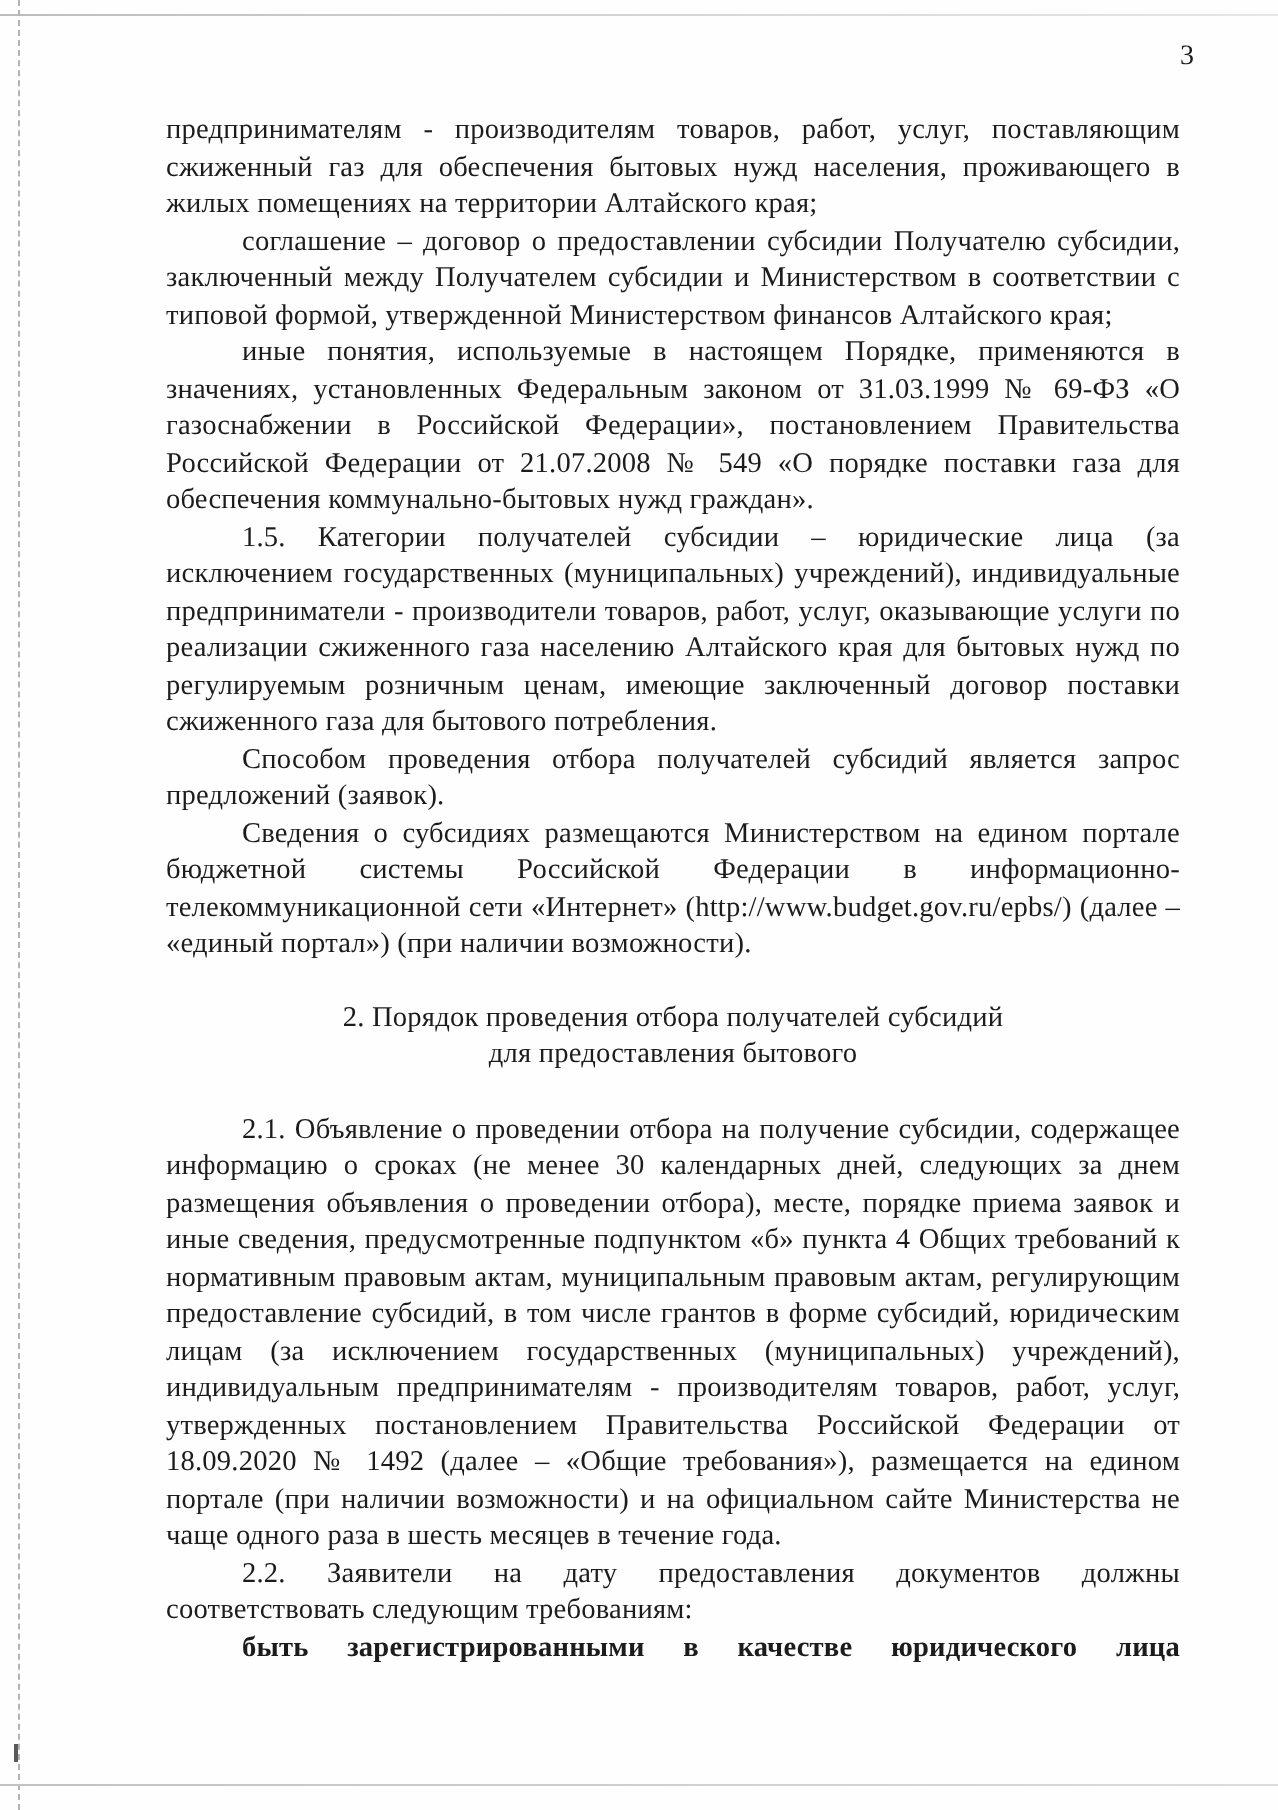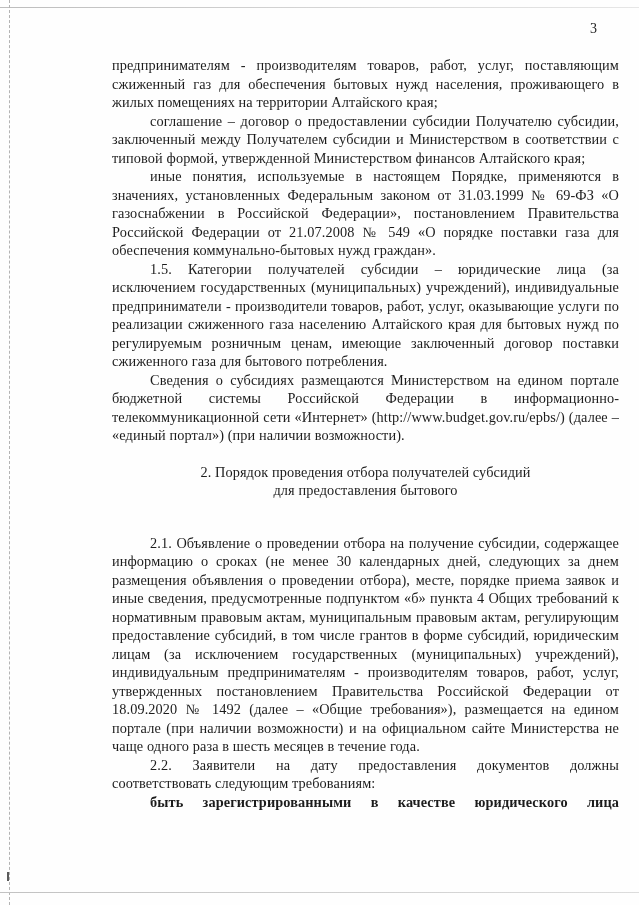--- a/index.html
+++ b/index.html
@@ -44,58 +44,59 @@
   }
   .page-number {
     position: absolute;
     top: 21px;
     right: 42px;
     font-size: 14px;
   }
   .text-block {
     position: absolute;
     top: 56px;
-    left: 112px;
+    left: 83px;
     width: 507px;
     font-size: 14.3px;
     line-height: 18.5px;
     text-align: justify;
     letter-spacing: 0.1px;
   }
   p.para {
     text-indent: 38px;
     text-align: justify;
   }
   p.no-indent { text-indent: 0; }
   p.justify-last { text-align-last: justify; font-weight: bold; }
   .section-heading {
     text-align: center;
     text-indent: 0;
     margin-top: 18px;
-    margin-bottom: 34px;
+    margin-bottom: 19px;
   }
 </style>
 </head>
 <body>
 
 <div class="scan-page">
 
   <div class="scan-edge-top"></div>
   <div class="scan-edge-left"></div>
   <div class="scan-edge-bottom"></div>
   <div class="scan-mark"></div>
 
   <div class="page-number">3</div>
 
   <div class="text-block">
 
     <p class="para no-indent">предпринимателям - производителям товаров, работ, услуг, поставляющим сжиженный газ для обеспечения бытовых нужд населения, проживающего в жилых помещениях на территории Алтайского края;</p>
     <p class="para">соглашение – договор о предоставлении субсидии Получателю субсидии, заключенный между Получателем субсидии и Министерством в соответствии с типовой формой, утвержденной Министерством финансов Алтайского края;</p>
     <p class="para">иные понятия, используемые в настоящем Порядке, применяются в значениях, установленных Федеральным законом от 31.03.1999 № 69-ФЗ «О газоснабжении в Российской Федерации», постановлением Правительства Российской Федерации от 21.07.2008 № 549 «О порядке поставки газа для обеспечения коммунально-бытовых нужд граждан».</p>
     <p class="para">1.5. Категории получателей субсидии – юридические лица (за исключением государственных (муниципальных) учреждений), индивидуальные предприниматели - производители товаров, работ, услуг, оказывающие услуги по реализации сжиженного газа населению Алтайского края для бытовых нужд по регулируемым розничным ценам, имеющие заключенный договор поставки сжиженного газа для бытового потребления.</p>
+    <p class="para">Способом проведения отбора получателей субсидий является запрос предложений (заявок).</p>
     <p class="para">Сведения о субсидиях размещаются Министерством на едином портале бюджетной системы Российской Федерации в информационно-телекоммуникационной сети «Интернет» (http://www.budget.gov.ru/epbs/) (далее – «единый портал») (при наличии возможности).</p>
 
     <div class="section-heading">
       <div>2. Порядок проведения отбора получателей субсидий</div>
       <div>для предоставления бытового</div>
     </div>
 
     <p class="para">2.1. Объявление о проведении отбора на получение субсидии, содержащее информацию о сроках (не менее 30 календарных дней, следующих за днем размещения объявления о проведении отбора), месте, порядке приема заявок и иные сведения, предусмотренные подпунктом «б» пункта 4 Общих требований к нормативным правовым актам, муниципальным правовым актам, регулирующим предоставление субсидий, в том числе грантов в форме субсидий, юридическим лицам (за исключением государственных (муниципальных) учреждений), индивидуальным предпринимателям - производителям товаров, работ, услуг, утвержденных постановлением Правительства Российской Федерации от 18.09.2020 № 1492 (далее – «Общие требования»), размещается на едином портале (при наличии возможности) и на официальном сайте Министерства не чаще одного раза в шесть месяцев в течение года.</p>
     <p class="para">2.2. Заявители на дату предоставления документов должны соответствовать следующим требованиям:</p>
     <p class="para justify-last">быть зарегистрированными в качестве юридического лица</p>

